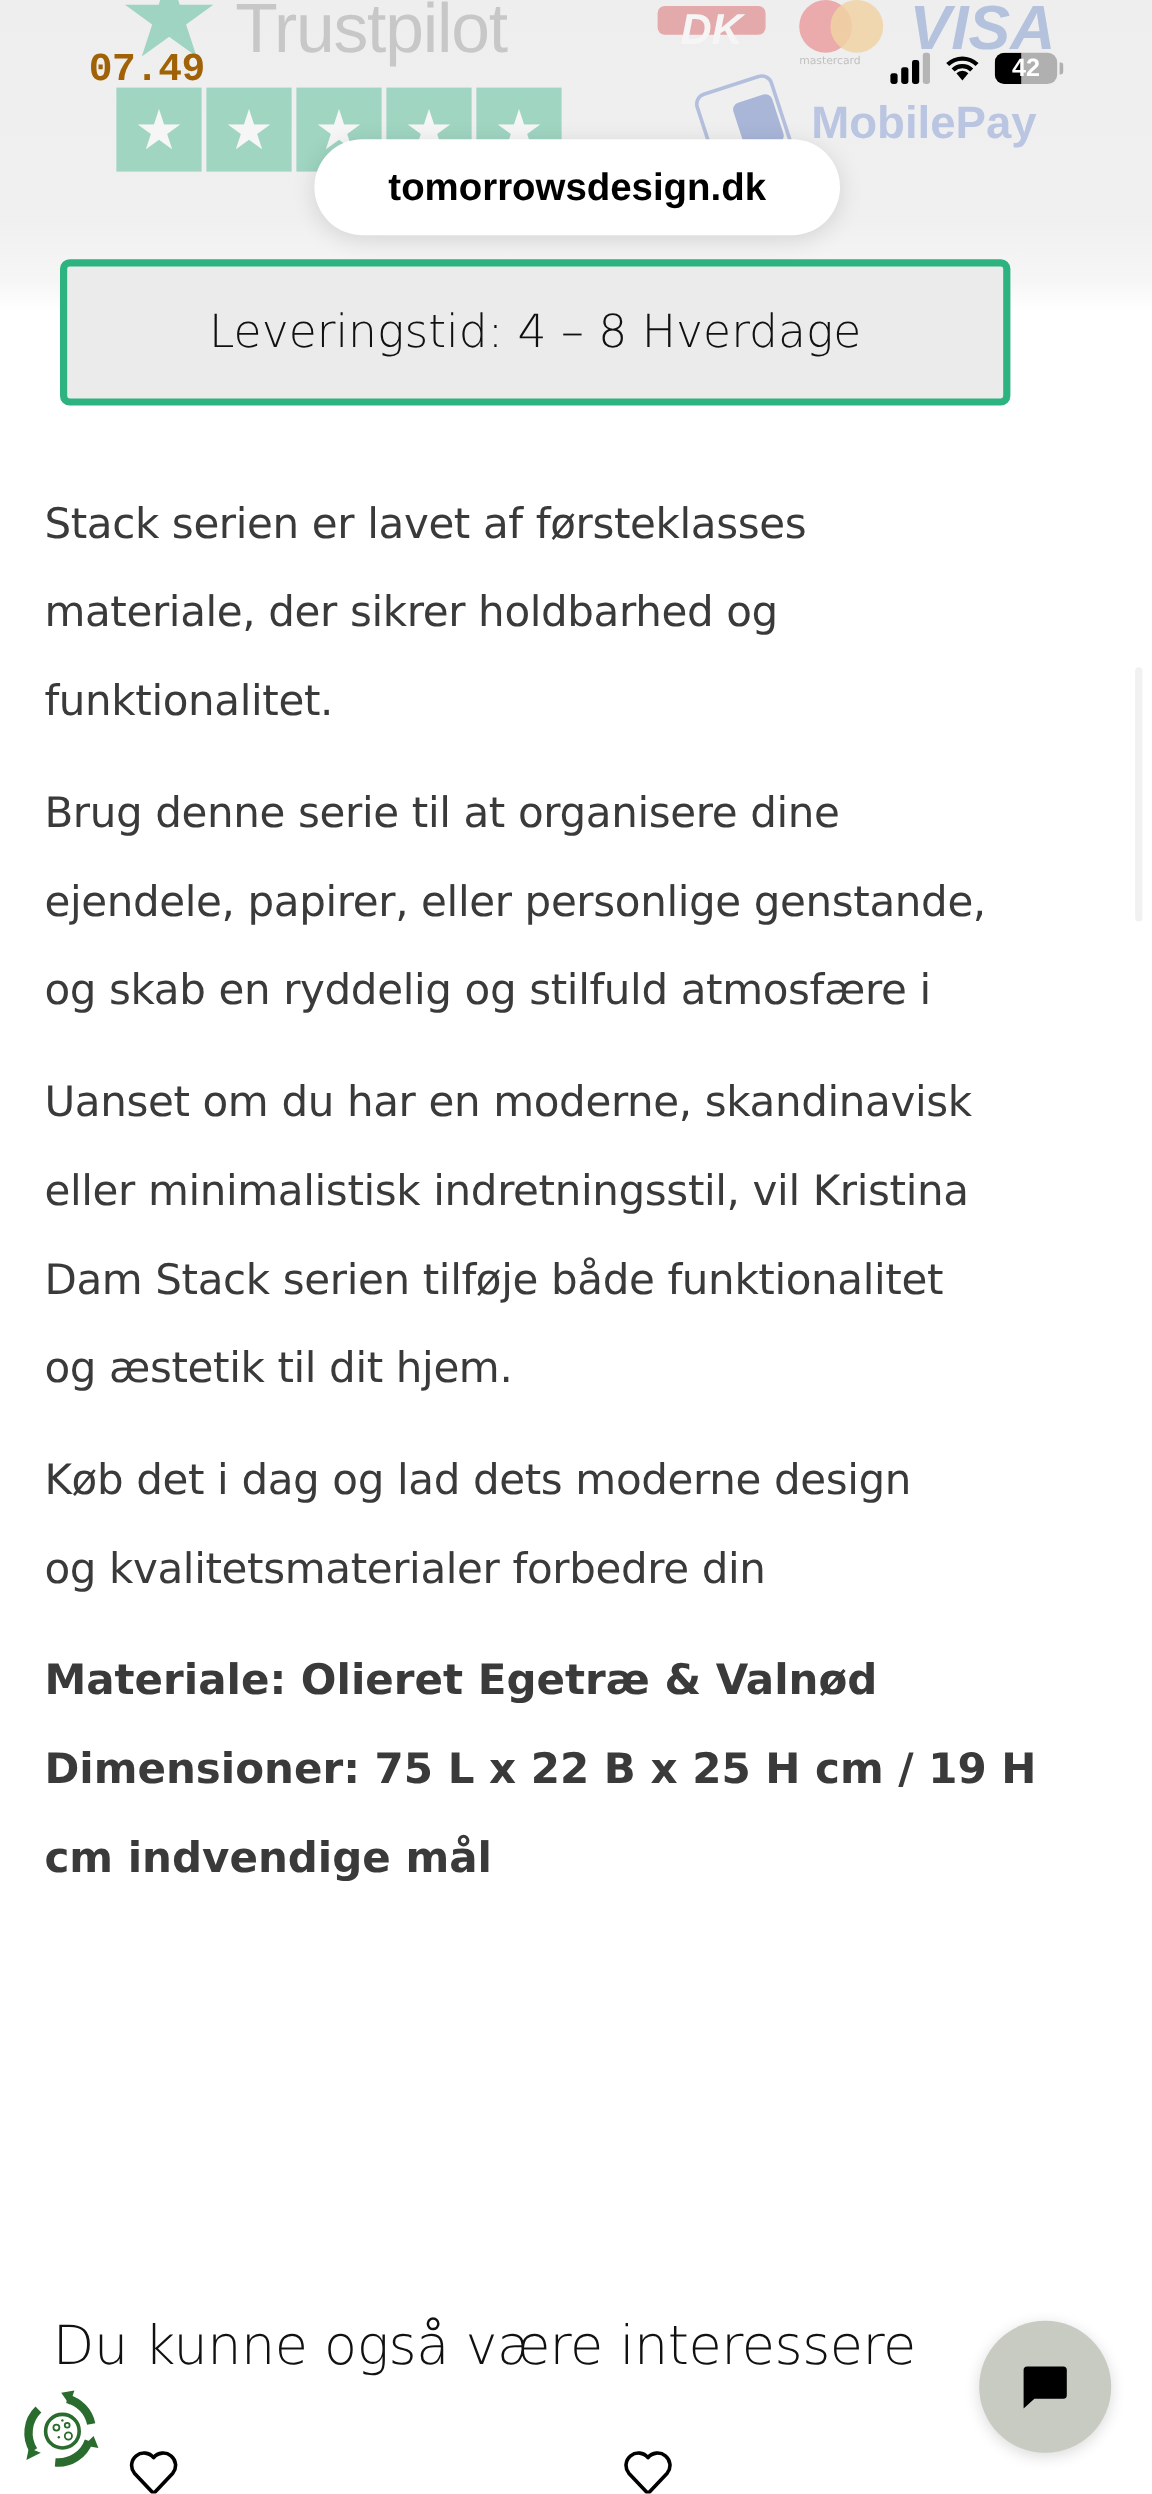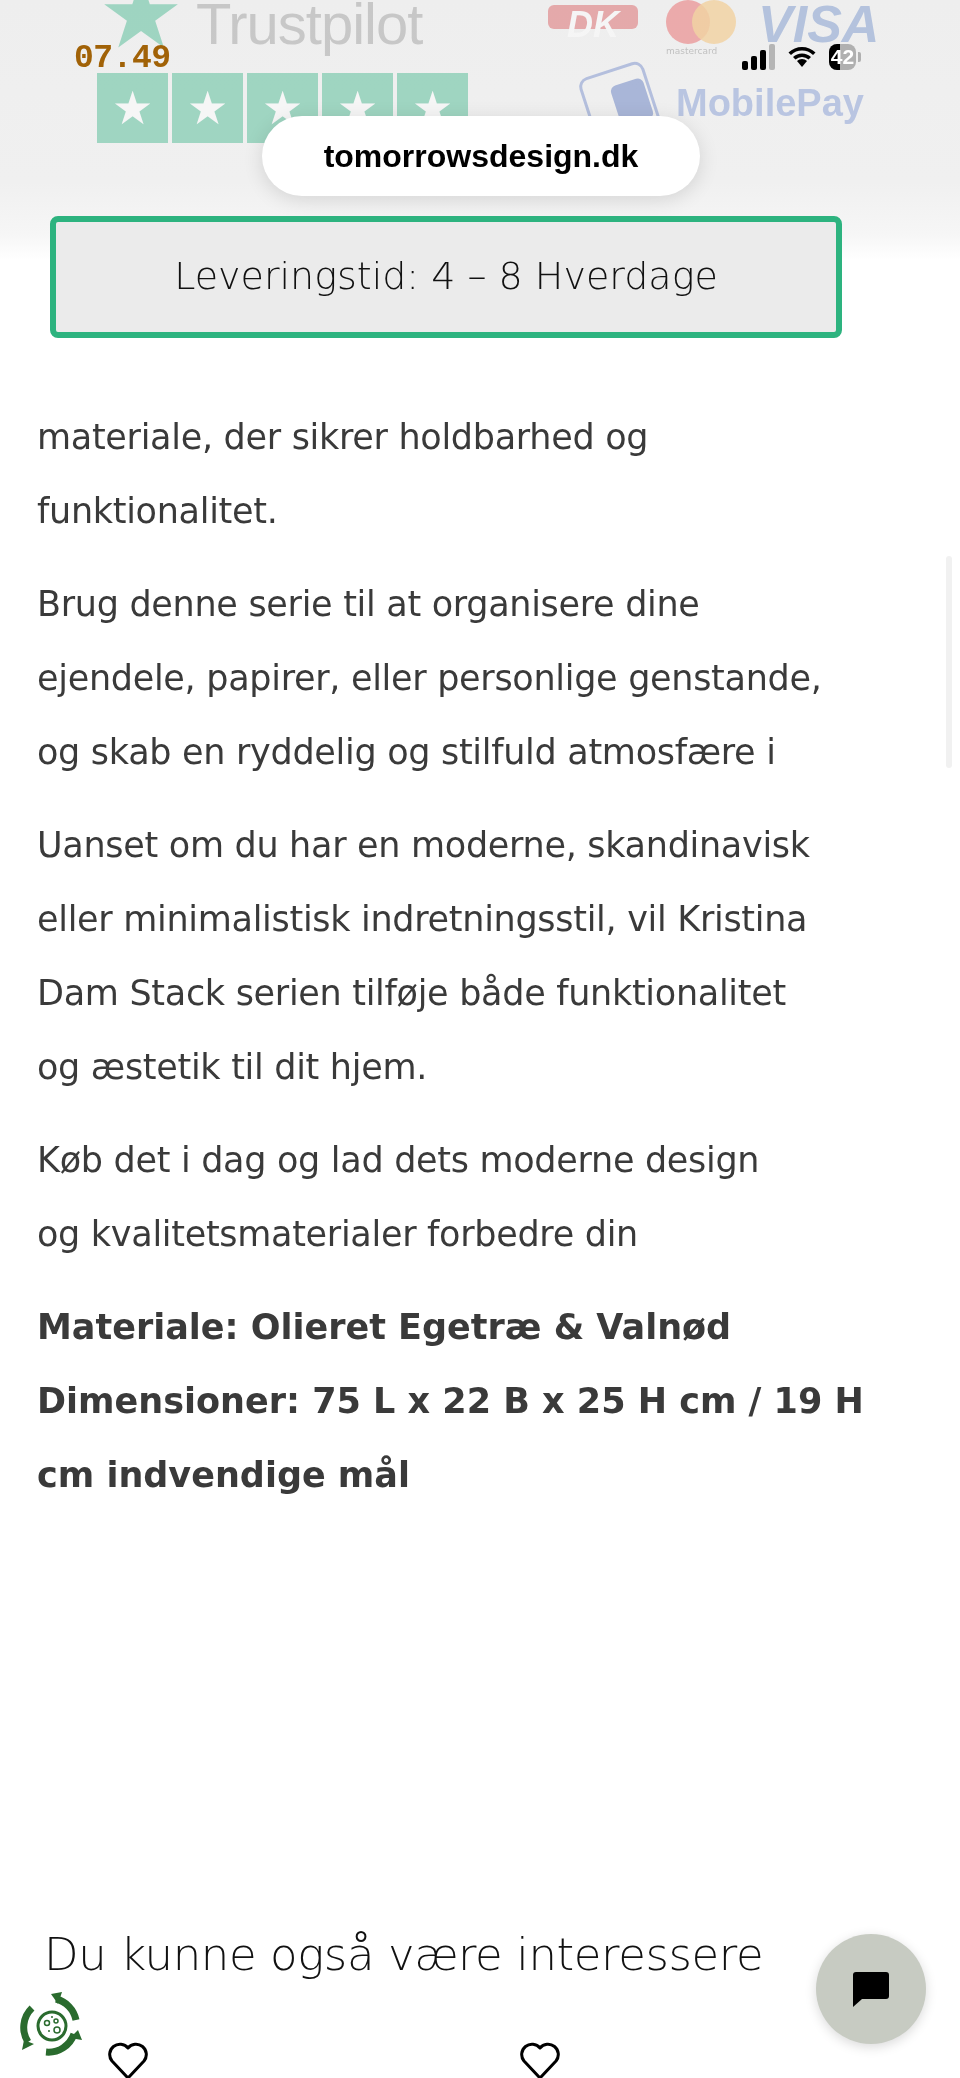--- a/index.html
+++ b/index.html
@@ -57,21 +57,21 @@
     
     .status-time {
       position: absolute; left: 74px; top: 40px; font-family: Liberation Mono, monospace;
       font-weight: bold; font-size: 33px; color: #a16207; letter-spacing: -0.5px;
     }
     .status-icons { position: absolute; left: 742px; top: 44px; display: flex; align-items: center; gap: 12px; }
     .signal { display: flex; align-items: flex-end; gap: 3px; height: 26px; }
     .signal span { width: 6px; background: #000; border-radius: 2px; }
     .signal span.dim { background: #b5b5b5; }
     .battery {
-      position: relative; width: 27px; height: 26px; border-radius: 8px; overflow: hidden;
+      position: relative; width: 52px; height: 26px; border-radius: 8px; overflow: hidden;
       background: #b0b0b0; font-family: "Liberation Sans", sans-serif; font-weight: bold;
       font-size: 21px; color: #fff; text-align: center; line-height: 26px;
     }
     .battery .fill { position: absolute; left: 0; top: 0; bottom: 0; width: 42%; background: #000; }
     .battery .num { position: relative; }
     .battery-tip { width: 3px; height: 10px; background: #b0b0b0; border-radius: 0 2px 2px 0; margin-left: -10px; }
 
     
     .url-pill {
       position: absolute; left: 262px; top: 116px; width: 438px; height: 80px;
@@ -164,20 +164,21 @@
 </div>
 
 <div class="url-pill">tomorrowsdesign.dk</div>
 
 <div class="delivery">Leveringstid: 4 – 8 Hverdage</div>
 
 <div class="scrollbar"></div>
 
 <div class="content">
   <p class="para">
+    <span class="ln">Stack serien er lavet af førsteklasses</span>
     <span class="ln">materiale, der sikrer holdbarhed og</span>
     <span class="ln">funktionalitet.</span>
   </p>
   <p class="para">
     <span class="ln">Brug denne serie til at organisere dine</span>
     <span class="ln">ejendele, papirer, eller personlige genstande,</span>
     <span class="ln">og skab en ryddelig og stilfuld atmosfære i</span>
   </p>
   <p class="para">
     <span class="ln">Uanset om du har en moderne, skandinavisk</span>

